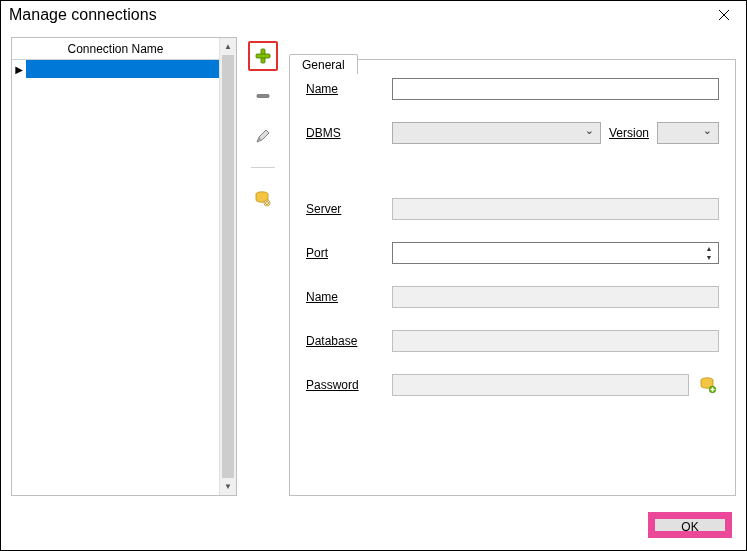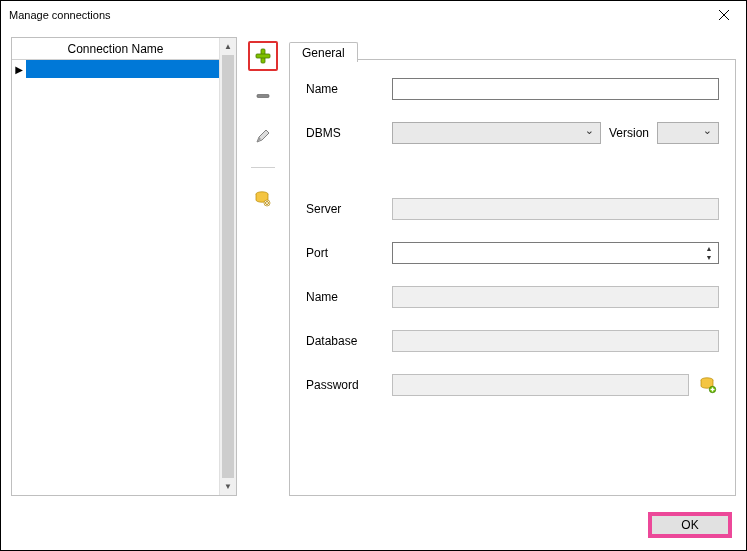--- a/index.html
+++ b/index.html
@@ -18,21 +18,21 @@
     background: #fff;
   }
   .titlebar {
     height: 28px;
     display: flex;
     align-items: center;
     justify-content: space-between;
     padding: 0 8px;
     background: #fff;
   }
-  .titlebar-title { font-size: 11px; }
+  .titlebar-title { font-size: 16px; }
   .close-btn {
     width: 28px; height: 20px;
     display: flex; align-items: center; justify-content: center;
     cursor: pointer;
   }
   .content {
     position: absolute;
     top: 36px; left: 10px; right: 10px; bottom: 54px;
     display: flex;
     gap: 6px;
@@ -123,41 +123,42 @@
     position: relative;
   }
   .tab {
     padding: 3px 12px 2px 12px;
     font-size: 12px;
     color: #555;
     cursor: pointer;
     border: 1px solid transparent;
     border-bottom: none;
     position: relative;
-    top: 3px;
+    top: 15px;
     background: transparent;
   }
   .tab.active {
     color: #000;
     border-color: #bfbfbf;
     background: #fff;
     border-top-left-radius: 2px;
     border-top-right-radius: 2px;
     z-index: 2;
   }
   .tabpage {
     border: 1px solid #bfbfbf;
     position: absolute;
     top: 22px; left: 0; right: 0; bottom: 0;
     padding: 18px 16px 16px 16px;
   }
   .form-row {
     display: flex;
     align-items: center;
     margin-bottom: 22px;
+    text-decoration: underline;
   }
   .form-label {
     width: 86px;
     font-size: 12px;
   }
   .form-field { flex: 1; display: flex; align-items: center; gap: 8px; justify-content: space-between; }
   .txt {
     height: 22px;
     border: 1px solid #7a7a7a;
     background: #fff;
@@ -190,21 +191,21 @@
     width: 22px; height: 22px; display:flex; align-items:center; justify-content:center;
     cursor: pointer;
   }
 
   .footer {
     position: absolute;
     right: 14px; bottom: 12px;
   }
   .ok-btn {
     width: 84px; height: 26px;
-    border: 4px solid #ec4899;
+    border: 7px solid #ec4899;
     background: #e1e1e1;
     font: inherit;
     cursor: pointer;
   }
   .gap-big { height: 32px; }
 </style>
 </head>
 <body>
 
 <div class="window">

